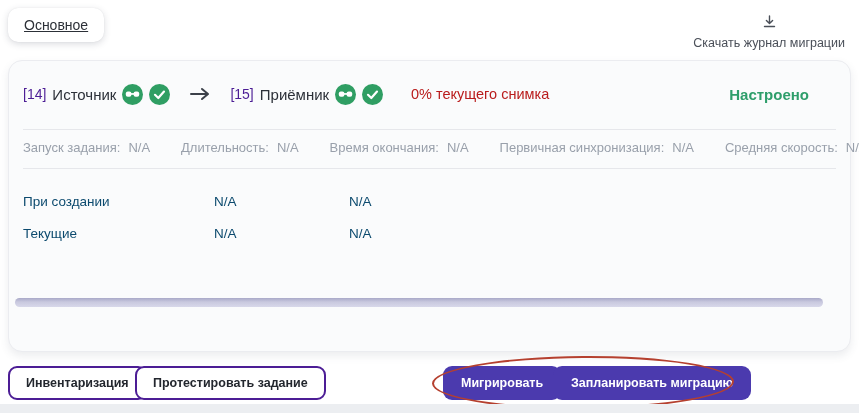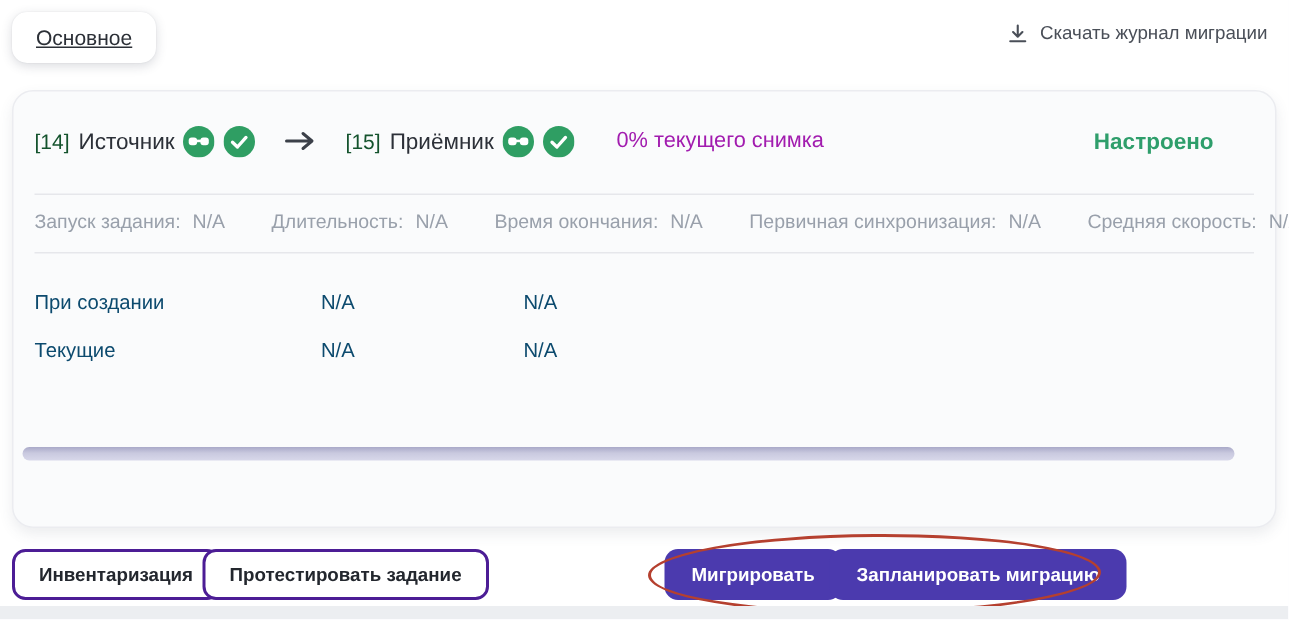--- a/index.html
+++ b/index.html
@@ -11,39 +11,39 @@
     position:absolute; left:8px; top:8px; height:34px; min-width:93px;
     background:#ffffff; border-radius:10px;
     box-shadow:0 2px 7px rgba(50,55,75,.18), 0 0 1px rgba(50,55,75,.12);
     display:flex; align-items:center; justify-content:center;
     font-size:14px; color:#2c3037; padding:0 16px; cursor:pointer;text-decoration:underline;
   }
 
   
   .download-link {
     position:absolute; top:15px; right:14px; display:flex; align-items:center; gap:8px;
-    color:#4a4f58; font-size:12.5px; cursor:pointer;
+    color:#4a4f58; font-size:12.5px; cursor:pointer;flex-direction:column;
   }
 
   
   .card {
     position:absolute; left:8px; top:60px; width:843px; height:292px;
     background:#fafbfc; border:1px solid #ebecf0; border-radius:14px;
     box-shadow:0 4px 9px rgba(70,75,100,.10);
   }
   .card-header {
     position:absolute; left:14px; top:18px; right:14px; height:30px;
     display:flex; align-items:center;
   }
   .endpoint { display:flex; align-items:center; gap:6px; }
-  .ep-id { color:#14532d; font-size:14px; }
+  .ep-id { color:#4c1d95; font-size:14px; }
   .ep-label { color:#2c3038; font-size:15px; font-weight:500; }
   .badge { width:21px; height:21px; display:inline-flex; }
   .flow-arrow { margin:0 20px; display:flex; align-items:center; }
-  .snapshot { position:absolute; left:388px; color:#a21caf; font-size:14.5px; font-weight:500; }
+  .snapshot { position:absolute; left:388px; color:#b91c1c; font-size:14.5px; font-weight:500; }
   .status { position:absolute; right:27px; font-size:15px; font-weight:700; }
 
   .divider { position:absolute; left:14px; right:14px; height:1px; background:#e6e7eb; }
   .divider-1 { top:68px; }
   .divider-2 { top:107px; }
 
   .stats-row {
     position:absolute; left:14px; top:79px; right:14px;
     display:flex; gap:31px; font-size:13px; color:#99a0ab; white-space:nowrap;
   }

